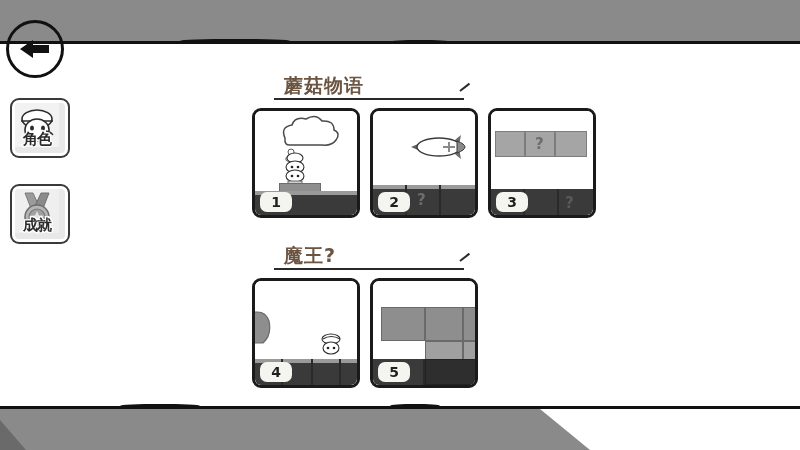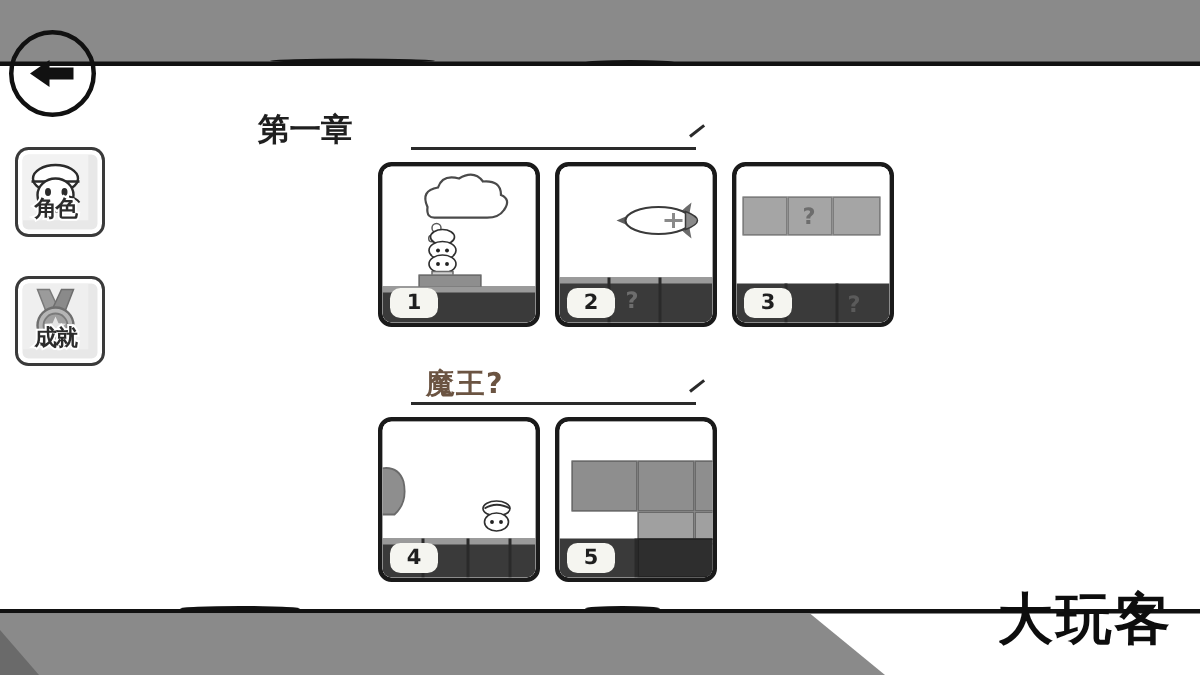--- a/index.html
+++ b/index.html
@@ -354,21 +354,21 @@
         <ellipse cx="28" cy="25" rx="2" ry="2.6" fill="#2b2b2b"></ellipse>
         <path d="M16 33 Q22 37 29 32" stroke="#2b2b2b" stroke-width="1.4" fill="none"></path>
         <path d="M31 28 q5 1 7 4" stroke="#2b2b2b" stroke-width="1.3" fill="none"></path>
       </svg>
     </div>
     <div class="side-label">角色</div>
   </div>
 
   <div class="chapter chapter-1">
     <div class="chapter-head">
-      <div class="chapter-num">第一章</div>
+      <div class="chapter-title">蘑菇物语</div>
       <div class="chapter-rule"></div>
       <div class="chapter-rule-tail"></div>
     </div>
 
     <div class="levels">
 
       <div class="level-card">
         <div class="lvl-sky"></div>
         <svg width="102" height="104" viewBox="0 0 102 104" style="position:absolute;left:0;top:0;">
           <path d="M30 27 q-5 -11 7 -13 q3 -9 14 -6 q10 -6 16 2 q12 -1 12 9 q7 3 2 10 q-4 6 -14 5 L36 34 q-7 1 -6 -7 Z" fill="#ffffff" stroke="#4a4a4a" stroke-width="1.5"></path>
@@ -473,15 +473,14 @@
         <div class="badge">5</div>
       </div>
 
     </div>
   </div>
 
   <div class="band-bottom-line"></div>
   <div class="band-bottom"></div>
   <div class="band-bottom-dark"></div>
 
-  <div class="watermark">大玩客</div>
 
 </div>
 
 </body></html>

